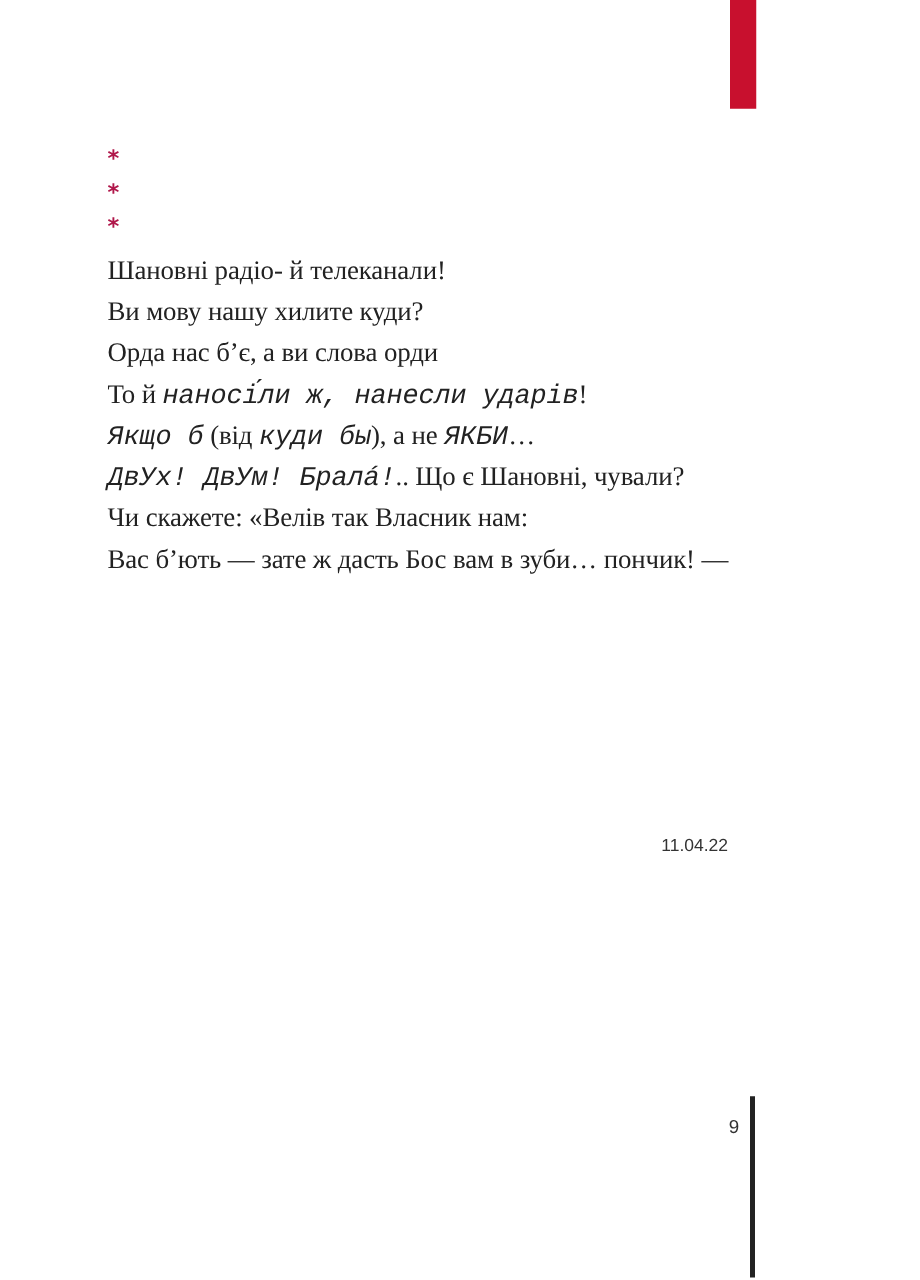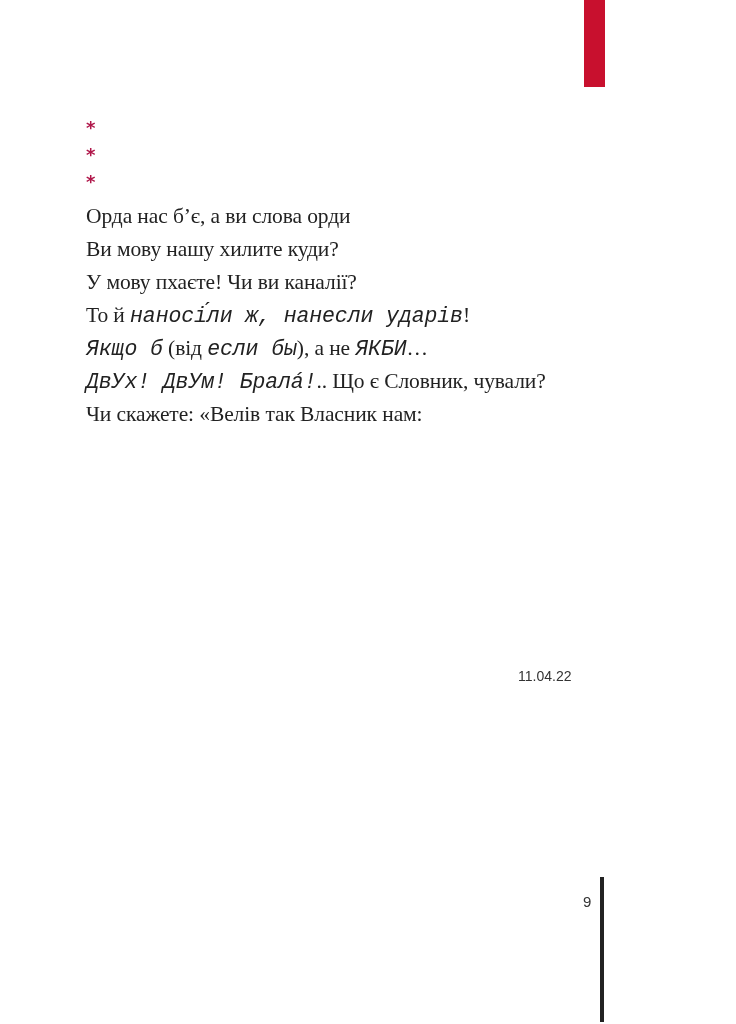--- a/index.html
+++ b/index.html
@@ -8,40 +8,41 @@
     background:#ffffff; color:#222222;
     font-family:"Liberation Serif", "DejaVu Serif", serif;
   }
   .red-bar { position:absolute; left:584px; top:0; width:21px; height:87px; background:#c8102e; }
   .black-bar { position:absolute; left:600px; top:877px; width:4px; height:145px; background:#222222; }
   .stars { position:absolute; left:86px; top:114px; }
   .star { display:block; color:#b0174a; font-size:18px; line-height:27px; height:27px; font-family:"DejaVu Sans", sans-serif; font-weight:bold; }
   .poem { position:absolute; left:86px; top:200px; }
   .line { font-size:21.5px; line-height:33px; height:33px; white-space:nowrap; letter-spacing:-0.1px; }
   .line i { font-style:italic;font-family:Liberation Mono, monospace; }
-  .date { position:absolute; left:518px; top:668px; font-family:"Liberation Sans", sans-serif; font-size:14px; color:#333333; }
+  .date { position:absolute; left:529px; top:668px; font-family:"Liberation Sans", sans-serif; font-size:14px; color:#333333; }
   .page-num { position:absolute; left:583px; top:893px; font-family:"Liberation Sans", sans-serif; font-size:15px; color:#333333; }
 </style>
 </head>
 <body>
 
 <div class="red-bar"></div>
 
 <div class="stars">
   <span class="star">*</span>
   <span class="star">*</span>
   <span class="star">*</span>
 </div>
 
 <div class="poem" id="poem">
+    <div class="line"><span>Шановні радіо- й телеканали!</span></div>
+    <div class="line"><span>Ви мову нашу хилите куди?</span></div>
     <div class="line"><span>Орда нас б’є, а ви слова орди</span></div>
-    <div class="line"><span>Ви мову нашу хилите куди?</span></div>
-    <div class="line"><span>У мову пхаєте! Чи ви каналії?</span></div>
     <div class="line"><span>То й </span><i>наносі́ли ж, нанесли ударів</i><span>!</span></div>
-    <div class="line"><i>Якщо б</i><span> (від </span><i>если бы</i><span>), а не </span><i>ЯКБИ</i><span>…</span></div>
-    <div class="line"><i>ДвУх! ДвУм! Бралá!</i><span>.. Що є Словник, чували?</span></div>
+    <div class="line"><i>Якщо б</i><span> (від </span><i>куди бы</i><span>), а не </span><i>ЯКБИ</i><span>…</span></div>
+    <div class="line"><i>ДвУх! ДвУм! Бралá!</i><span>.. Що є Шановні, чували?</span></div>
     <div class="line"><span>Чи скажете: «Велів так Власник нам:</span></div>
+    <div class="line"><span>Вас б’ють — зате ж дасть Бос вам в зуби… пончик! —</span></div>
   </div>
 
 <div class="date">11.04.22</div>
 
 <div class="page-num">9</div>
 <div class="black-bar"></div>
 
 </body></html>

